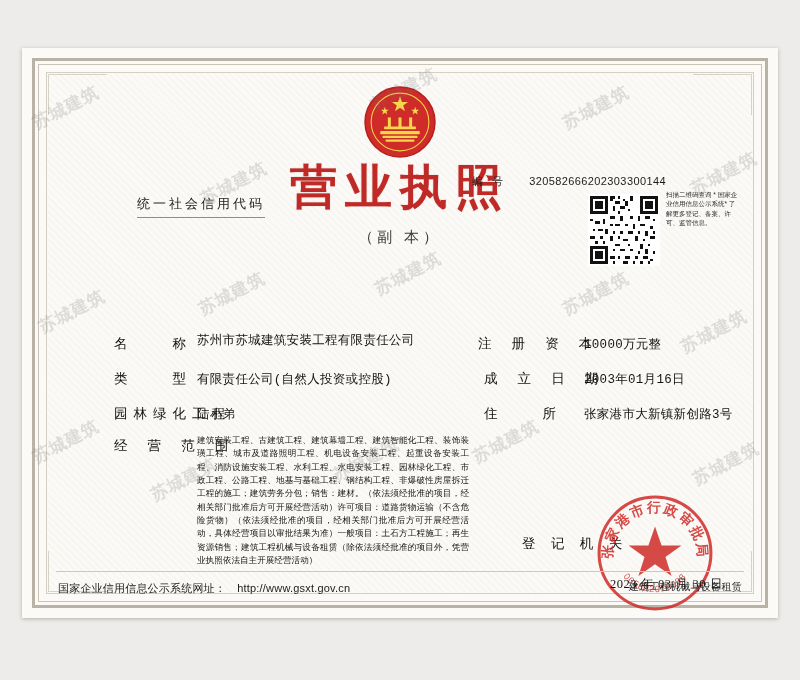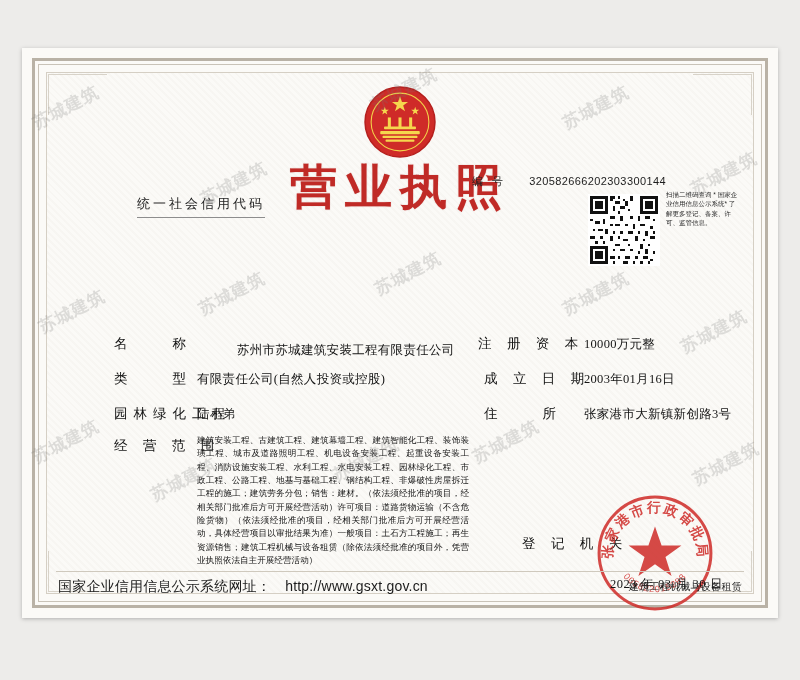--- a/index.html
+++ b/index.html
@@ -139,36 +139,36 @@
     top: 142px;
     width: 72px;
     font-size: 6.5px;
     line-height: 1.45;
     color: #2a2a2a;
   }
 
   
   .field {
     position: absolute;
-    font-family: Liberation Serif, serif;
+    font-family: Liberation Mono, monospace;
     color: #141414;
   }
   .f-label {
     font-size: 13.5px;
     letter-spacing: 6px;
     white-space: nowrap;
   }
   .f-value {
     font-size: 12.5px;
     letter-spacing: .3px;
     white-space: nowrap;
   }
   
   #f-name       { left: 92px;  top: 287px; }
-  #f-name-v     { left: 175px; top: 294px; margin-left: 40px; }
+  #f-name-v     { left: 175px; top: 284px; }
   #f-type       { left: 92px;  top: 322px; }
   #f-type-v     { left: 175px; top: 323px; }
   #f-rep        { left: 92px;  top: 357px; }
   #f-rep-v      { left: 175px; top: 358px; }
   #f-scope      { left: 92px;  top: 389px; }
   #f-scope-v {
     left: 175px; top: 386px;
     width: 272px;
     font-size: 8.6px;
     line-height: 1.55;
@@ -224,21 +224,21 @@
     border-top: 1px solid #cfc9bd;
   }
   .footer-text {
     position: absolute;
     font-family: "Liberation Sans", sans-serif;
     color: #1b1b1b;
   }
   #footer-left {
     left: 36px;
     bottom: 22px;
-    font-size: 14px;
+    font-size: 11px;
     letter-spacing: .2px;
   }
   #footer-center {
     left: 392px;
     bottom: 16px;
     font-size: 7.6px;
     line-height: 1.5;
   }
   #footer-right {
     right: 36px;
@@ -288,20 +288,21 @@
           <rect x="34" y="44" width="4" height="14"></rect>
           <rect x="48" y="44" width="4" height="14"></rect>
           <rect x="62" y="44" width="4" height="14"></rect>
           <rect x="27" y="68" width="46" height="3" rx="1"></rect>
           <rect x="31" y="73" width="38" height="3" rx="1"></rect>
         </g>
       </svg>
     </div>
 
     <div id="title">营业执照</div>
+    <div id="subtitle">（副 本）</div>
 
     <div id="code-block">
       <div id="code-label">统一社会信用代码</div>
     </div>
 
     <div id="doc-number">
       <span class="lbl">编 号</span><span>32058266620230330​0144</span>
     </div>
 
     <div id="qr">

